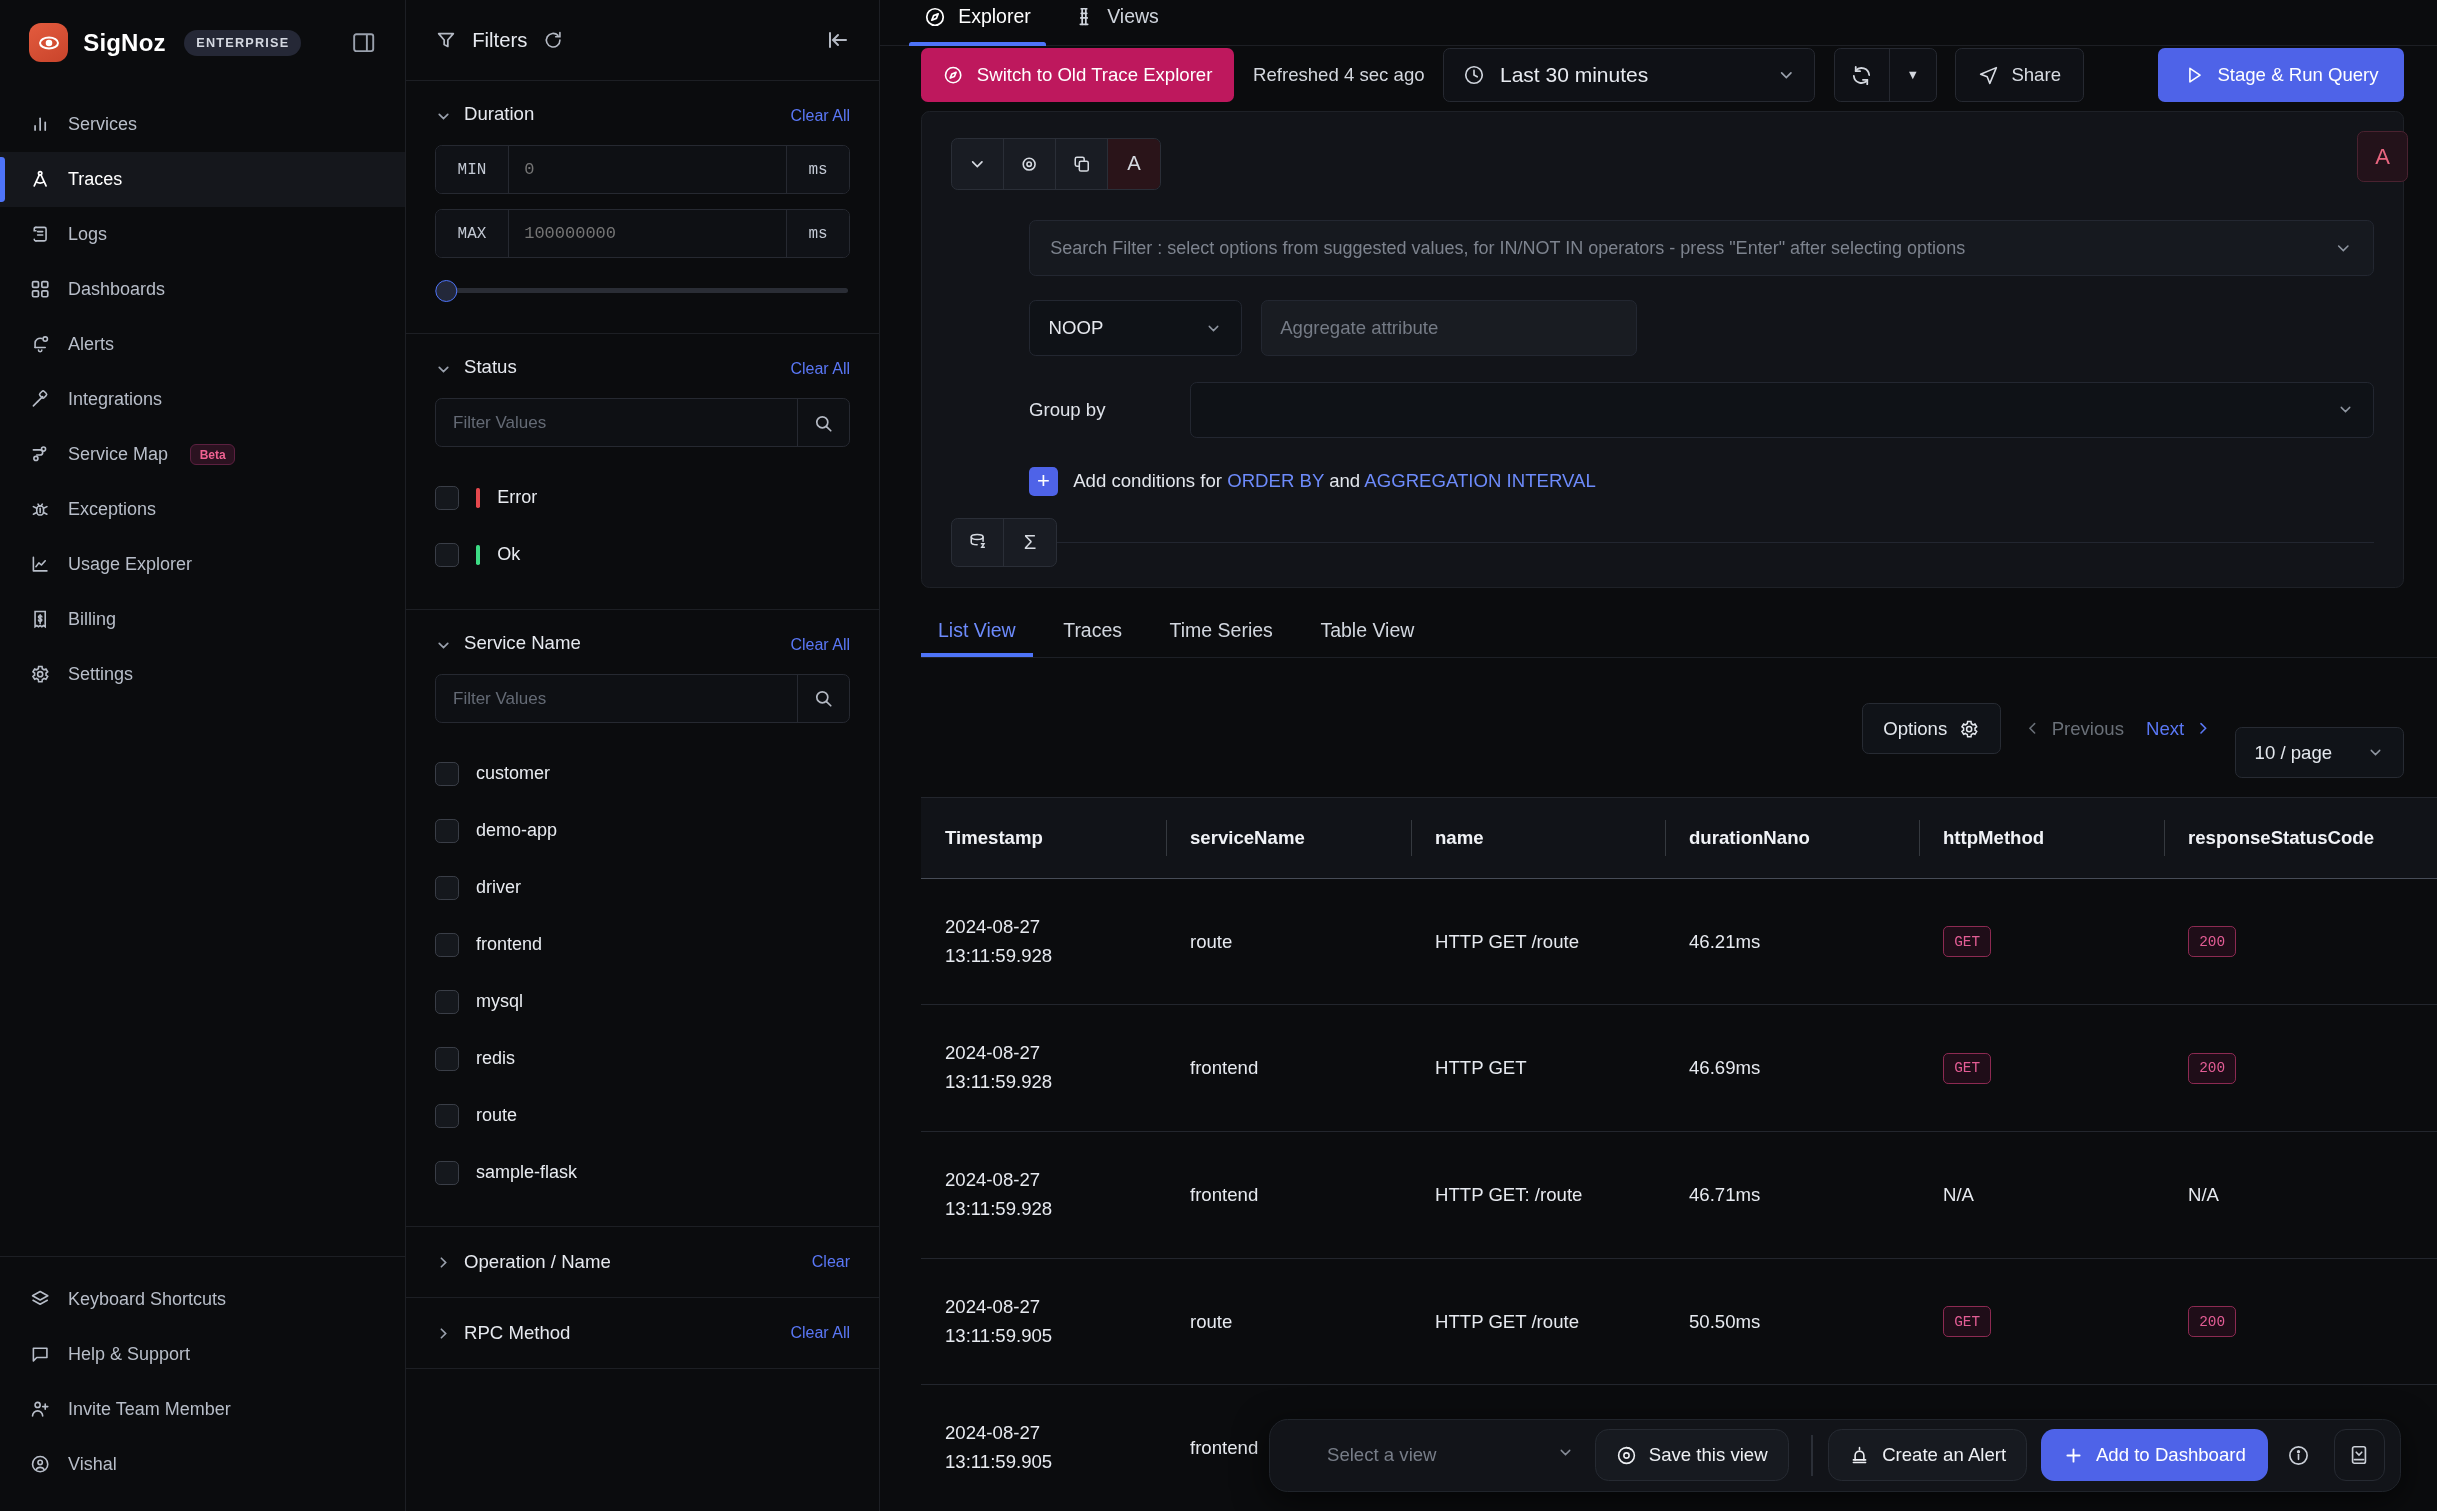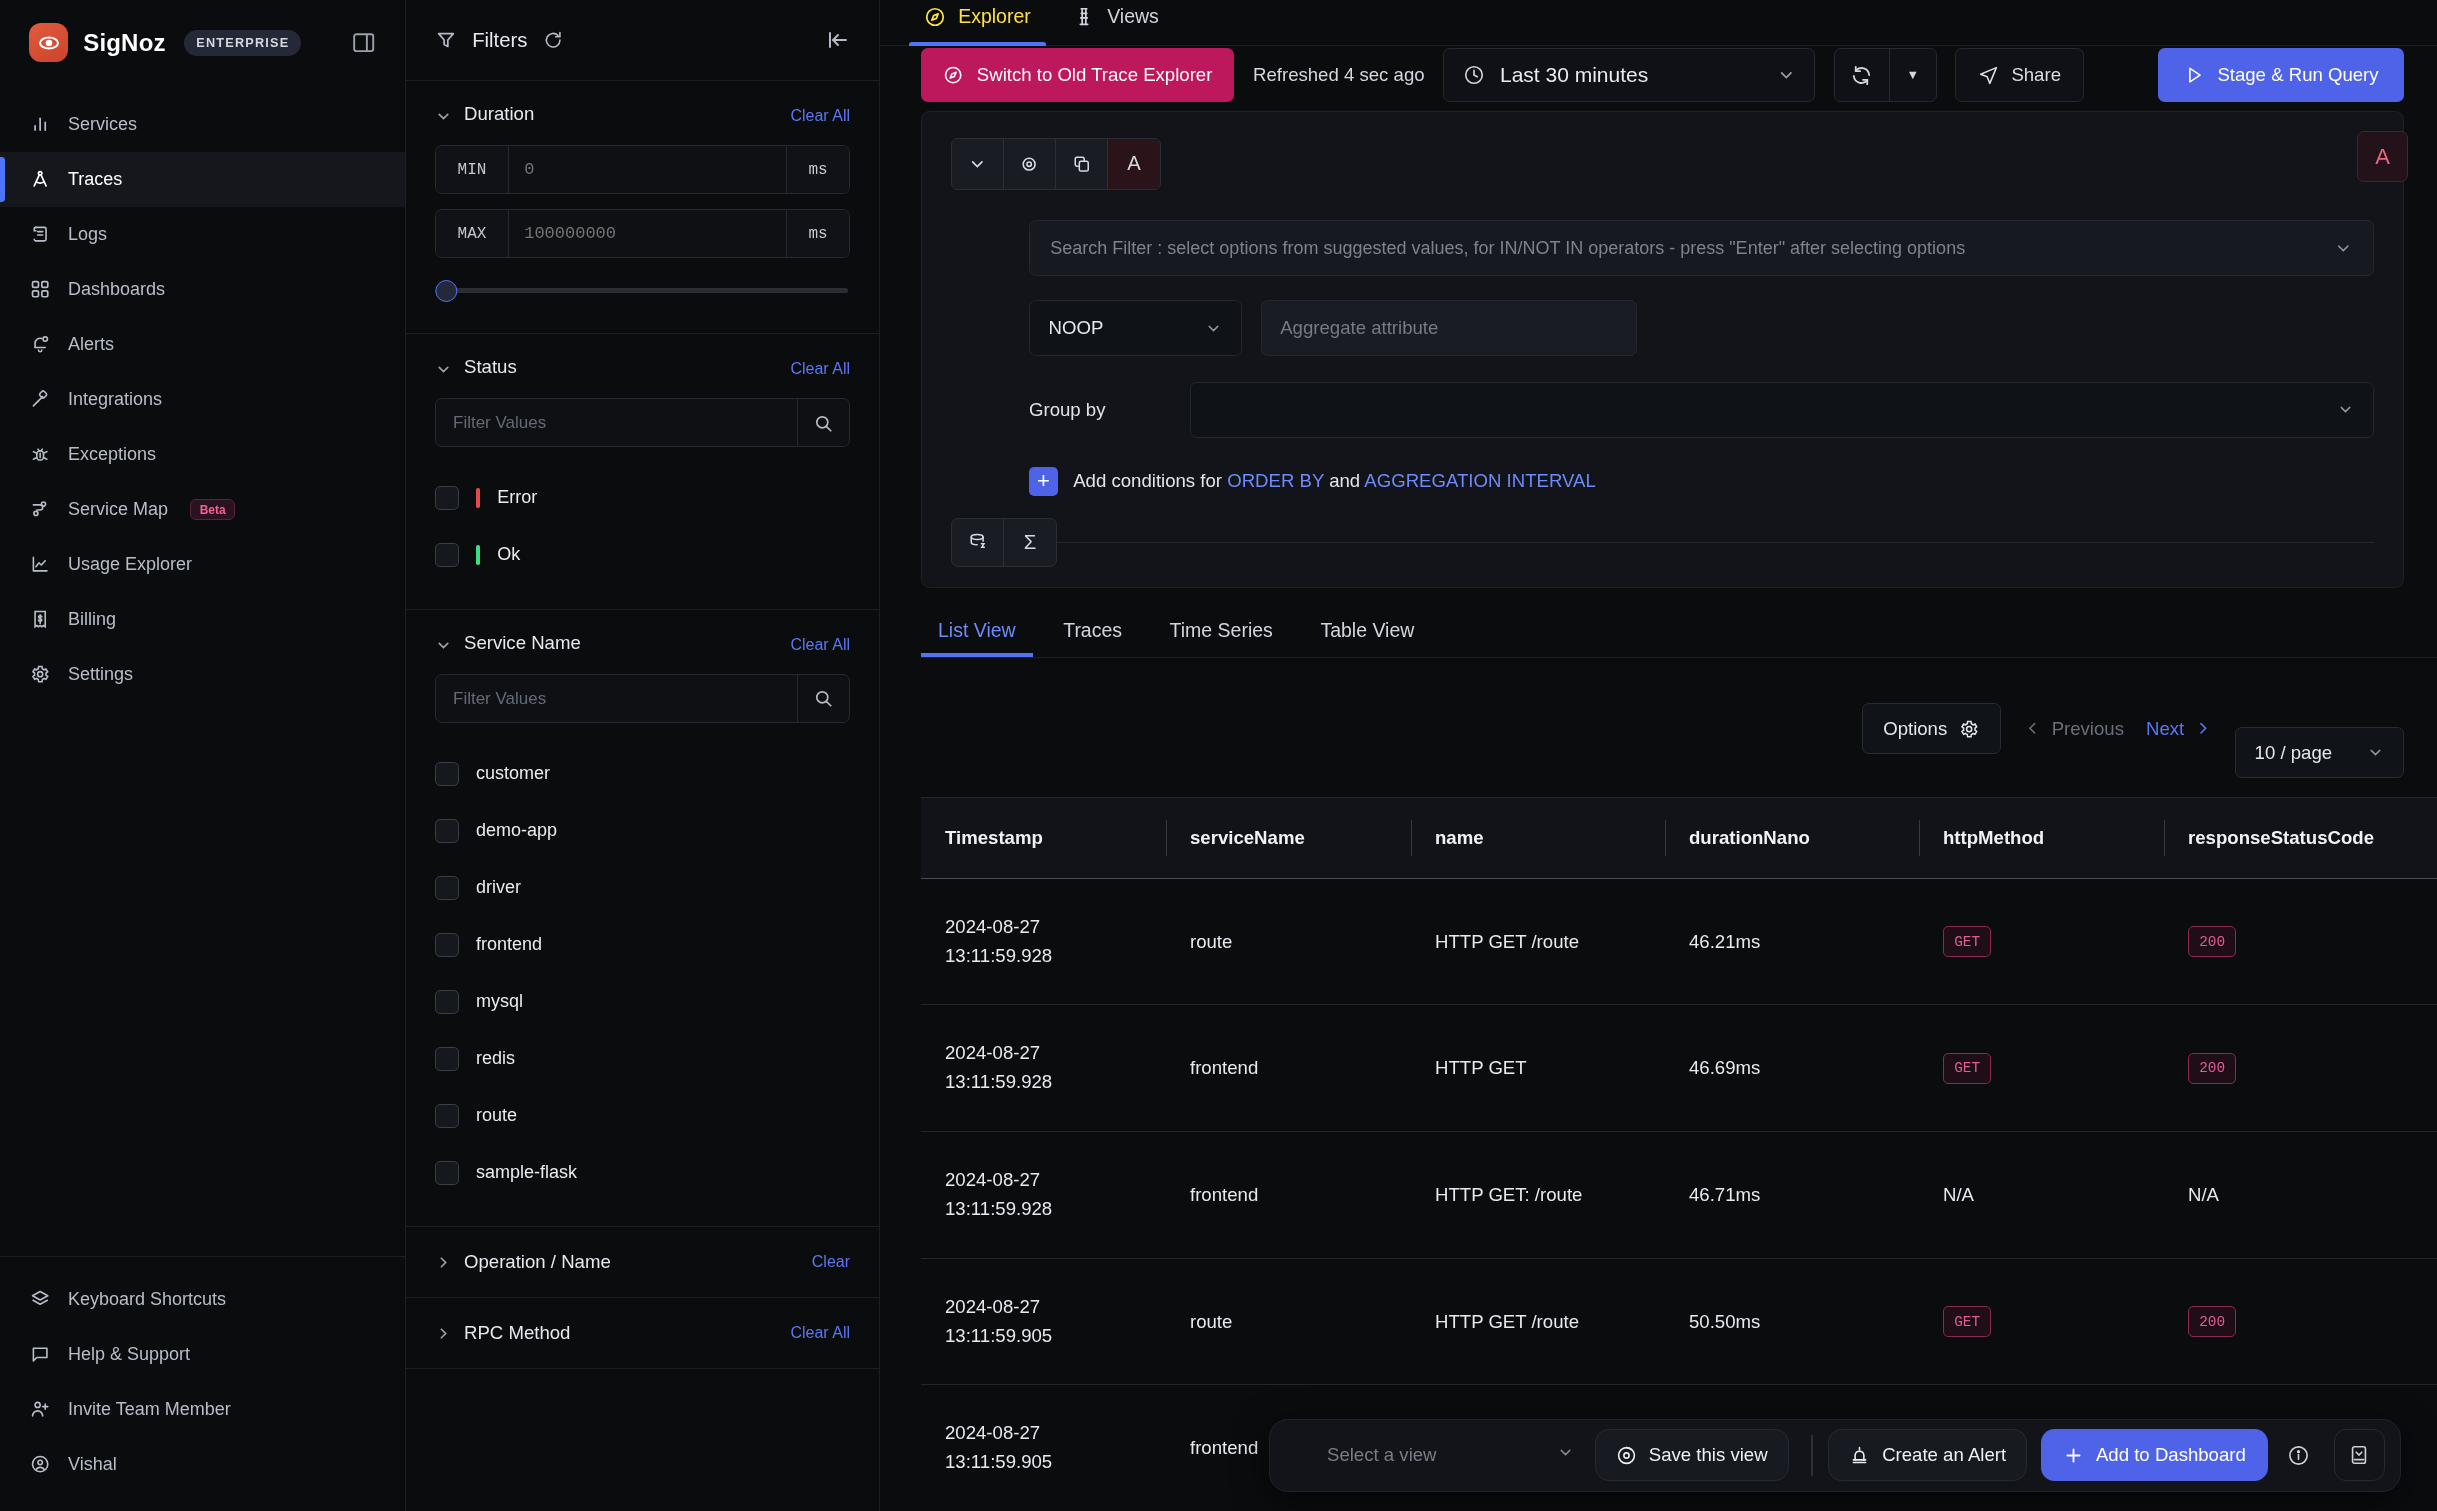--- a/index.html
+++ b/index.html
@@ -136,21 +136,21 @@
   }
 
   
   .main { flex: 1 1 auto; height: 1512px; display: flex; flex-direction: column; position: relative; overflow: hidden; }
 
   .tabbar { height: 70px; display: flex; align-items: flex-end; gap: 12px; padding-left: 29px; border-bottom: 0.8px solid #1d1f24; }
   .tab {
     display: flex; align-items: center; gap: 12px; padding: 0 15.2px 17px;
     font-size: 19.5px; color: #cfd4dc; cursor: pointer; position: relative;
   }
-  .tab.active { color: #fde047; }
+  .tab.active { color: #ffffff; }
   .tab.active::after {
     content: ""; position: absolute; left: 0; right: 0; bottom: -0.8px;
     height: 4.2px; background: #4e74f8; border-radius: 2.5px 2.5px 0 0;
   }
 
   .toolbar {
     height: 89px; display: flex; align-items: center; gap: 18.6px;
     padding: 0 34px 0 41px;
   }
   .btn-old {
@@ -427,48 +427,48 @@
 
       <div class="nav-item">
         <span class="ico">
           <svg width="20.3" height="20.3" viewBox="0 0 24 24" fill="none" stroke="currentColor" stroke-width="1.9" stroke-linecap="round">
               <path d="M4 20l5-5"></path>
               <rect x="12" y="3" width="7" height="7" rx="2" transform="rotate(45 15.5 6.5)"></rect>
               <path d="M9 15l6-6"></path>
             </svg>
         </span>
         <span>Integrations</span>
+      </div>
+
+      <div class="nav-item">
+        <span class="ico">
+          <svg width="20.3" height="20.3" viewBox="0 0 24 24" fill="none" stroke="currentColor" stroke-width="1.9" stroke-linecap="round">
+              <circle cx="16" cy="6" r="2.4"></circle>
+              <circle cx="7" cy="17" r="2.4"></circle>
+              <path d="M4 7h8a3 3 0 0 1 0 6H8"></path>
+            </svg>
+        </span>
+        <span>Service Map</span>
+        <span class="beta-pill">Beta</span>
       </div>
 
       <div class="nav-item">
         <span class="ico">
           <svg width="20.3" height="20.3" viewBox="0 0 24 24" fill="none" stroke="currentColor" stroke-width="1.9" stroke-linecap="round">
               <rect x="8" y="8" width="8" height="11" rx="4"></rect>
               <line x1="12" y1="11" x2="12" y2="16"></line>
               <line x1="8" y1="11" x2="4" y2="9"></line>
               <line x1="16" y1="11" x2="20" y2="9"></line>
               <line x1="8" y1="16" x2="4" y2="18"></line>
               <line x1="16" y1="16" x2="20" y2="18"></line>
               <line x1="9.5" y1="6" x2="11" y2="8.5"></line>
               <line x1="14.5" y1="6" x2="13" y2="8.5"></line>
             </svg>
         </span>
         <span>Exceptions</span>
-      </div>
-
-      <div class="nav-item">
-        <span class="ico">
-          <svg width="20.3" height="20.3" viewBox="0 0 24 24" fill="none" stroke="currentColor" stroke-width="1.9" stroke-linecap="round">
-              <circle cx="16" cy="6" r="2.4"></circle>
-              <circle cx="7" cy="17" r="2.4"></circle>
-              <path d="M4 7h8a3 3 0 0 1 0 6H8"></path>
-            </svg>
-        </span>
-        <span>Service Map</span>
-        <span class="beta-pill">Beta</span>
       </div>
 
       <div class="nav-item">
         <span class="ico">
           <svg width="20.3" height="20.3" viewBox="0 0 24 24" fill="none" stroke="currentColor" stroke-width="1.9" stroke-linecap="round" stroke-linejoin="round">
               <path d="M4 4v16h16"></path>
               <path d="M7 15l3.5-4.5 3 2.5L18 8"></path>
             </svg>
         </span>
         <span>Usage Explorer</span>

